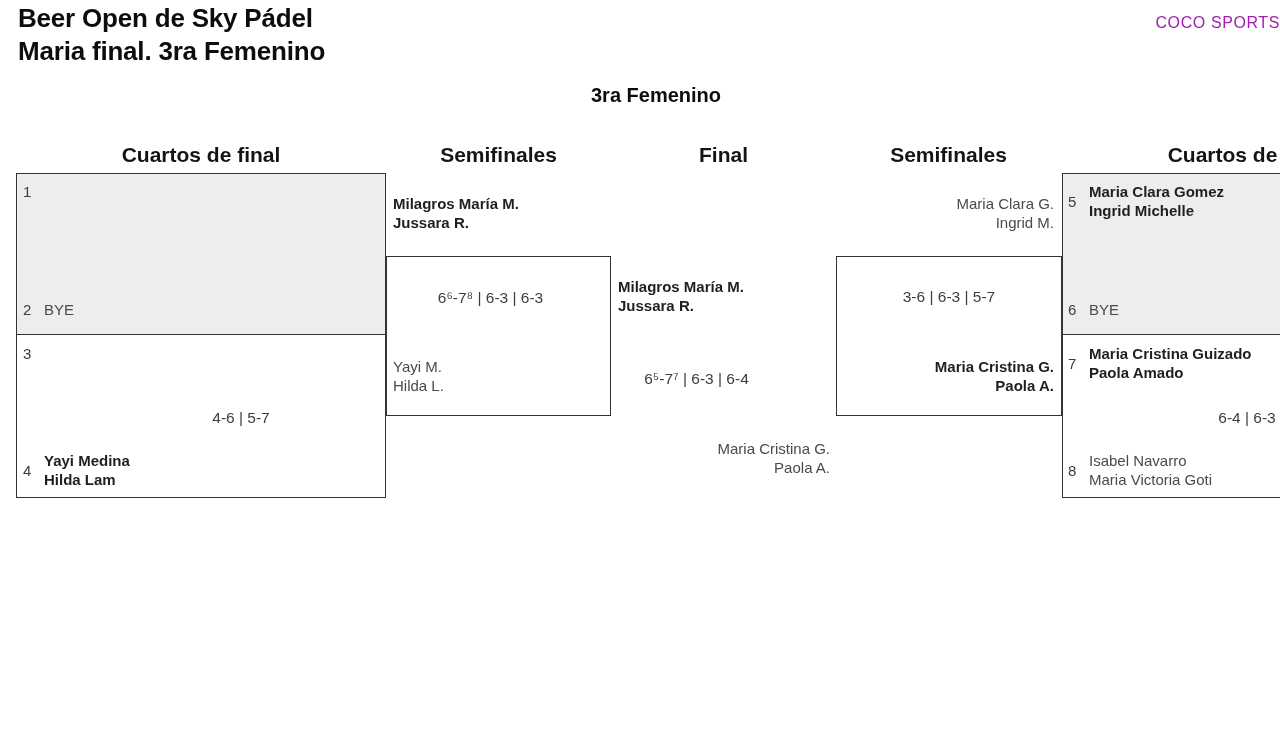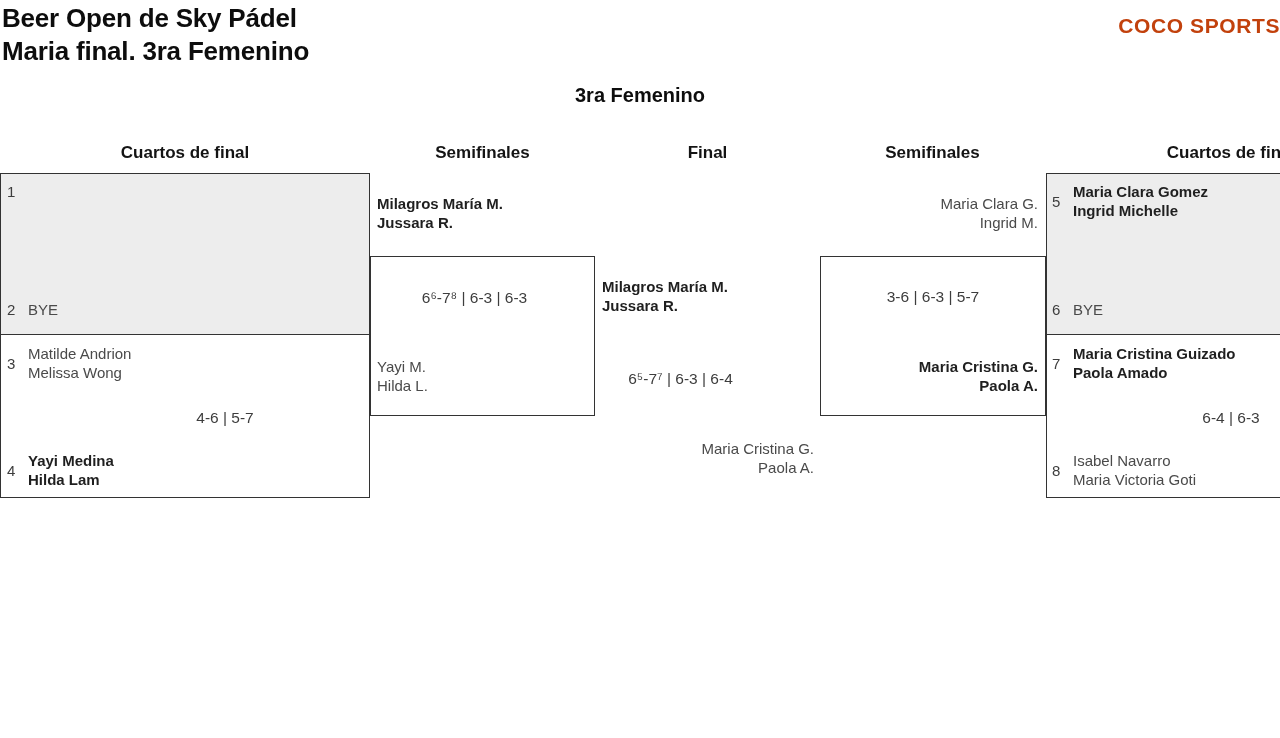--- a/index.html
+++ b/index.html
@@ -4,41 +4,41 @@
 <style>
   html, body { margin: 0; padding: 0; }
   body {
     width: 1280px; height: 738px;
     background: #ffffff;
     font-family: "Liberation Sans", "DejaVu Sans", sans-serif;
     color: #1f1f1f;
     position: relative;
     overflow: hidden;
   }
-  .abs { position: absolute; }
+  .abs { position: absolute; margin-left: 16px; }
   .page-title {
     left: 2px; top: 2px;
     font-size: 26px; font-weight: bold; line-height: 33px;
     color: #0d0d0d; letter-spacing: -0.2px;
   }
   .brand {
     top: 14px; right: 0px;
-    font-size: 21px; font-weight: 700; letter-spacing: 0.6px;
-    color: #c2410c;
+    font-size: 16px; font-weight: 400; letter-spacing: 0.6px;
+    color: #a21caf;
     white-space: nowrap;
   }
   .bracket-heading {
     left: 0; top: 84px; width: 1280px;
     text-align: center;
     font-size: 20px; font-weight: bold; color: #0d0d0d;
   }
   .col-header {
     top: 143px;
     text-align: center;
-    font-size: 17px; font-weight: 600; color: #141414;
+    font-size: 21px; font-weight: 600; color: #141414;
     white-space: nowrap;
   }
   .box {
     box-sizing: border-box;
     border: 1px solid #333333;
   }
   .box.alt { background: #ededed; }
   .box.no-top { border-top: none; }
   .teamslot {
     display: flex; align-items: center; gap: 0;
@@ -88,24 +88,20 @@
 </div>
 <div class="abs teamslot loser" style="left:7px; top:300px;">
   <span class="seed">2</span>
   <span class="names">
     <span>BYE</span>
   </span>
 </div>
 
 <div class="abs teamslot loser" style="left:7px; top:344px;">
   <span class="seed">3</span>
-  <span class="names">
-    <span>Matilde Andrion</span>
-    <span>Melissa Wong</span>
-  </span>
 </div>
 <div class="abs score" style="left:0; top:408px; width:370px;padding-left:40px;">4-6 | 5-7</div>
 <div class="abs teamslot winner" style="left:7px; top:451px;">
   <span class="seed">4</span>
   <span class="names">
     <span>Yayi Medina</span>
     <span>Hilda Lam</span>
   </span>
 </div>
 

